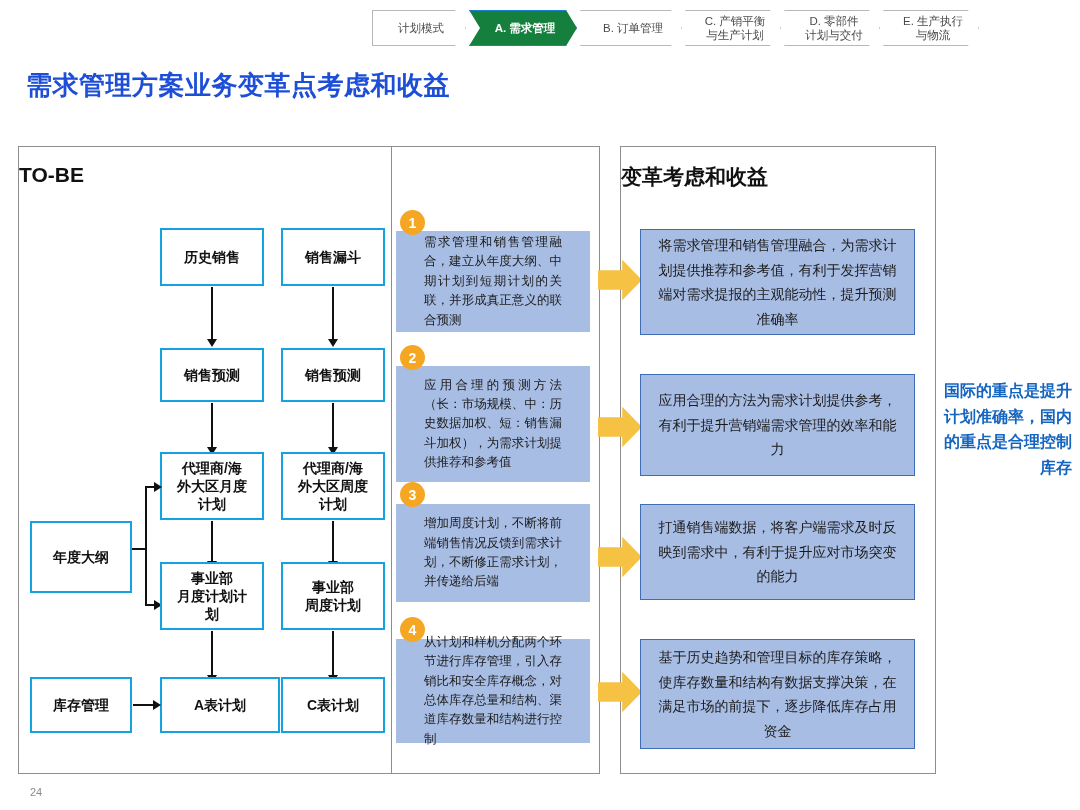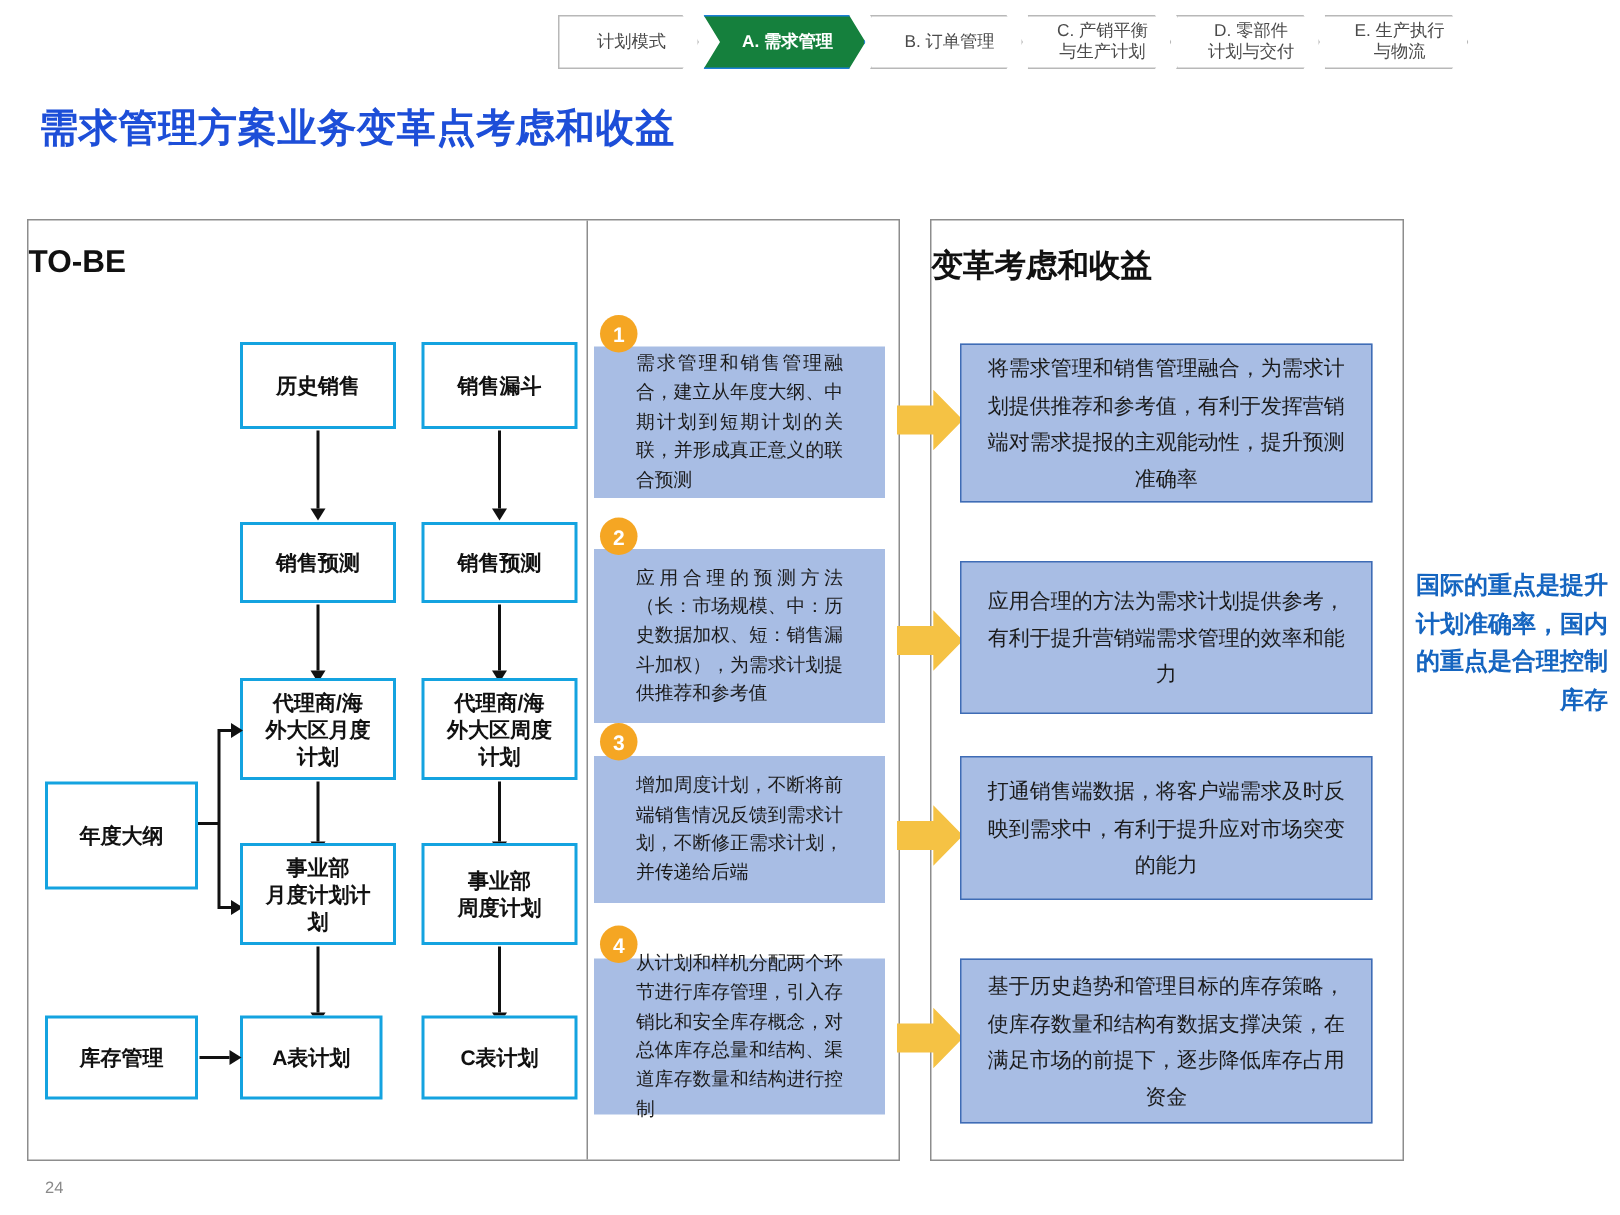--- a/index.html
+++ b/index.html
@@ -278,21 +278,21 @@
 <div class="fbox" style="left:160px; top:562px; width:104px; height:68px;">事业部
 月度计划计
 划</div>
 <div class="fbox" style="left:281px; top:562px; width:104px; height:68px;">事业部
 周度计划</div>
 
 <div class="varrow" style="left:211px; top:631px; height:44px;"></div>
 <div class="varrow" style="left:332px; top:631px; height:44px;"></div>
 
 <div class="fbox" style="left:30px; top:677px; width:102px; height:56px;">库存管理</div>
-<div class="fbox" style="left:160px; top:677px; width:95px; height:56px;">A表计划</div>
+<div class="fbox" style="left:160px; top:677px; width:120px; height:56px;">A表计划</div>
 <div class="fbox" style="left:281px; top:677px; width:104px; height:56px;">C表计划</div>
 <div class="harrow" style="left:133px; top:704px; width:20px;"></div>
 
 <div class="num-badge" style="left:400px; top:210px;">1</div>
 <div class="note" style="left:396px; top:231px; width:194px; height:101px;">需求管理和销售管理融合，建立从年度大纲、中期计划到短期计划的关联，并形成真正意义的联合预测</div>
 
 <div class="num-badge" style="left:400px; top:345px;">2</div>
 <div class="note" style="left:396px; top:366px; width:194px; height:116px;">应用合理的预测方法（长：市场规模、中：历史数据加权、短：销售漏斗加权），为需求计划提供推荐和参考值</div>
 
 <div class="num-badge" style="left:400px; top:482px;">3</div>

